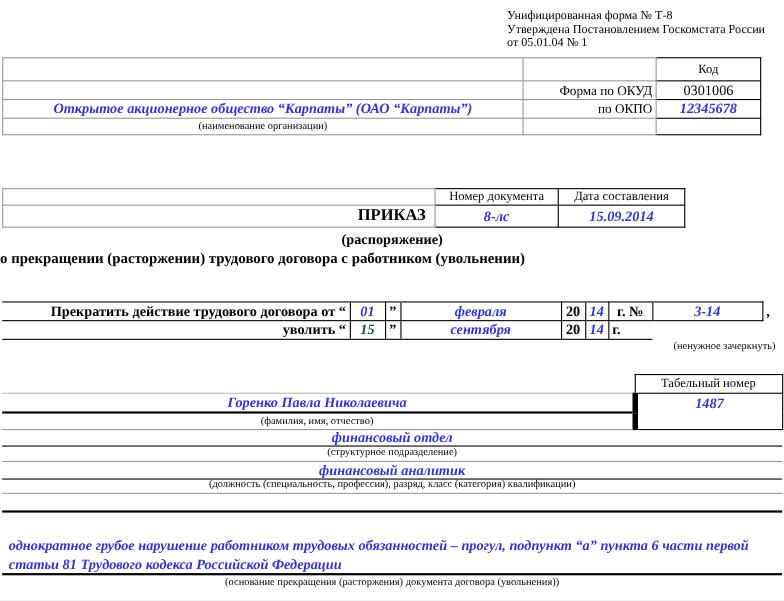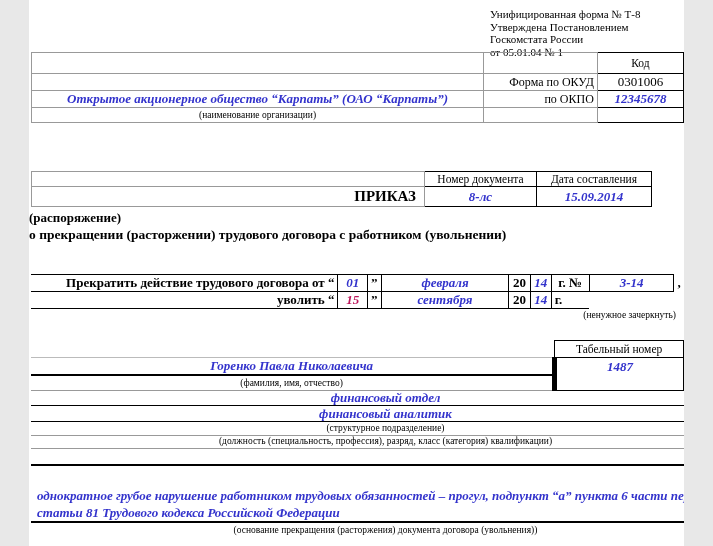--- a/index.html
+++ b/index.html
@@ -1,19 +1,19 @@
 <!DOCTYPE html>
 <html><head>
 <meta charset="utf-8">
 <style>
   html,body { margin:0; padding:0; background:#e8e8e8; }
   .page {
-    position:relative; width:643px; height:546px; background:#ffffff;
+    position:relative; width:713px; height:546px; background:#ffffff;
     font-family:"Liberation Serif", serif; font-size:13px; color:#000;
-    overflow:hidden; margin:0 auto;padding-left:12px;
+    overflow:hidden; margin:0 auto;
   }
   table { border-collapse:collapse; table-layout:fixed; }
   td { padding:0 3px; vertical-align:middle; overflow:hidden; white-space:nowrap; }
   .abs { position:absolute; }
   .c { text-align:center; }
   .r { text-align:right; }
   .bold { font-weight:bold; }
   .blue { font-style:italic; font-weight:bold; color:#3333cc; }
   .cap { font-size:9.5px; }
   .hdr { font-size:11.5px; text-align:center; }
@@ -21,21 +21,21 @@
   .b   { border:1px solid #000; }
   .grid{ border:1px solid #999; }
   .btb { border-top:1px solid #000; border-bottom:1px solid #000; }
   .bb  { border-bottom:1px solid #000; }
   .bb2 { border-bottom:2px solid #000; }
   .bbg { border-bottom:1px solid #999; }
   .btg { border-top:1px solid #bbb; }
   .side{ border-left:5px solid #000000; border-right:1px solid #000; }
   .form-ref { font-size:11px; line-height:12.5px; }
   .prikaz { font-size:15px; font-weight:bold; padding-right:8px; }
-  .subtitle { font-size:13px; font-weight:bold; text-align:left; width:100%; }
+  .subtitle { font-size:13px; font-weight:bold; text-align:center; width:100%; }
   .subject { font-size:13.5px; font-weight:bold; text-align:left; width:100%; }
   .deptrow { width:709px; text-align:center; }
   .grounds-text { padding:2px 4px 0 6px; line-height:16.5px; white-space:normal;
                   min-height:33px; border-bottom:2px solid #000; }
 </style>
 </head>
 <body>
 
 <div class="page">
 
@@ -117,21 +117,21 @@
       <td class="btb c bold">”</td>
       <td class="b c blue" style="color: rgb(51, 51, 204);">февраля</td>
       <td class="btb c bold">20</td>
       <td class="b c blue" style="color: rgb(51, 51, 204);">14</td>
       <td class="btb c bold">г. №</td>
       <td class="b c blue" style="color: rgb(51, 51, 204);">3-14</td>
       <td class="bold">,</td>
     </tr>
     <tr style="height:16px">
       <td class="bb r bold">уволить “</td>
-      <td class="b c blue" style="color: #be185d;">15</td>
+      <td class="b c blue" style="color: #14532d;">15</td>
       <td class="bb c bold">”</td>
       <td class="b c blue" style="color: rgb(51, 51, 204);">сентября</td>
       <td class="bb c bold">20</td>
       <td class="b c blue" style="color: rgb(51, 51, 204);">14</td>
       <td class="bb bold">г.</td>
       <td></td>
       <td></td>
     </tr>
   </tbody>
     </table>
@@ -154,22 +154,22 @@
     </tr>
     <tr style="height:15px">
       <td class="bbg cap c">(фамилия, имя, отчество)</td>
       <td class="side bb"></td>
     </tr>
   </tbody>
     </table>
 
   <div class="abs" style="top:390px; left:2px;">
     <div class="deptrow blue bb" style="height: 15px; line-height: 15px; color: rgb(51, 51, 204);">финансовый отдел</div>
+    <div class="deptrow cap bbg" style="height:13px; line-height:12px;">(структурное подразделение)</div>
     <div class="deptrow blue bb" style="height: 15px; line-height: 15px; color: rgb(51, 51, 204);">финансовый аналитик</div>
-    <div class="deptrow cap bbg" style="height:13px; line-height:12px;">(структурное подразделение)</div>
     <div class="deptrow cap bbg" style="height:12px; line-height:11px;">(должность (специальность, профессия), разряд, класс (категория) квалификации)</div>
     <div class="deptrow bb2" style="height:15px;"></div>
   </div>
 
   <div class="abs" style="top:486px; left:2px; width:709px;">
     <div class="grounds-text blue" style="color: rgb(51, 51, 204);">однократное грубое нарушение работником трудовых обязанностей – прогул, подпункт “а” пункта 6 части первой статьи 81 Трудового кодекса Российской Федерации</div>
     <div class="cap c" style="padding-top:2px;">(основание прекращения (расторжения) документа договора (увольнения))</div>
   </div>
 
 </div>

